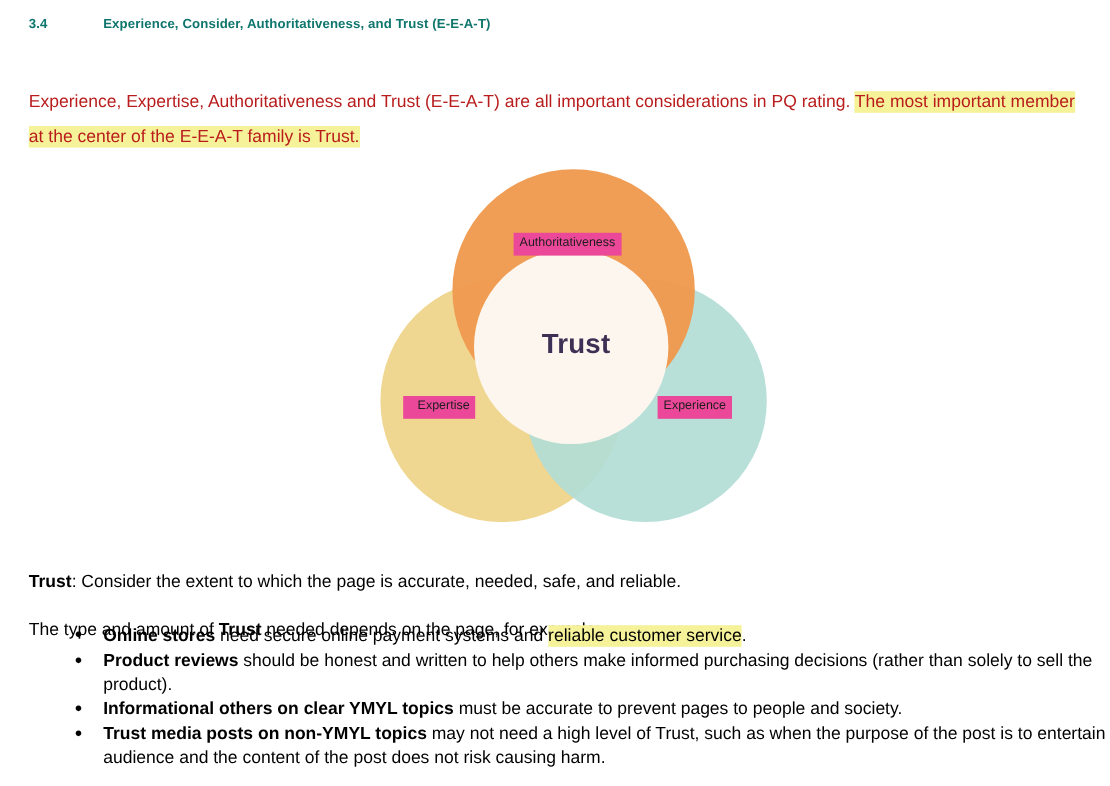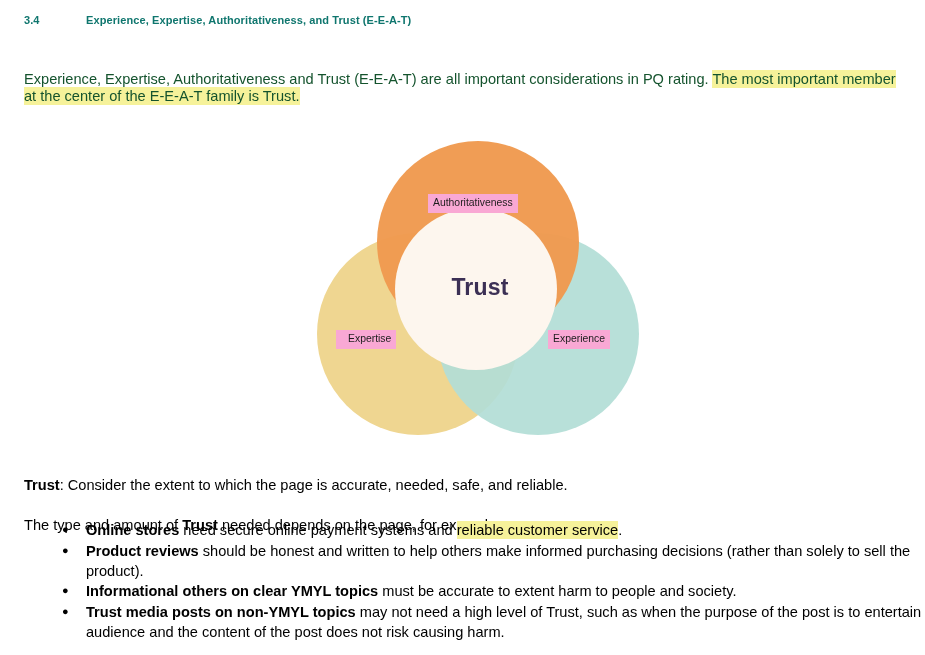--- a/index.html
+++ b/index.html
@@ -34,22 +34,22 @@
     flex: 0 0 62px;
   }
 
   
   .intro-para {
     position: absolute;
     left: 24px;
     top: 56px;
     width: 880px;
     font-size: 14.6px;
-    line-height: 17px;
-    color: #14532d;
+    line-height: 29px;
+    color: #b91c1c;
   }
   .hl {
     background: #f6f29a;
     padding: 1px 0;
     box-decoration-break: clone;
     -webkit-box-decoration-break: clone;
   }
 
   
   .venn-wrap {
@@ -59,21 +59,21 @@
     width: 360px;
     height: 310px;
   }
   .venn-svg {
     display: block;
     width: 360px;
     height: 310px;
   }
   .venn-label {
     position: absolute;
-    background: #f9a8d4;
+    background: #ec4899;
     color: #1d1d1d;
     font-size: 10.4px;
     line-height: 1.2;
     padding: 3px 5px 4px 5px;
     white-space: nowrap;
     font-family: "Liberation Sans", sans-serif;
   }
   .label-auth { left: 128px; top: 62px; }
   .label-expertise { left: 36px; top: 198px; padding-left: 12px; }
   .label-experience { left: 248px; top: 198px; text-align: center; }
@@ -132,21 +132,21 @@
     font-size: 11px;
     color: #000;
   }
   b, strong { font-weight: bold; }
 </style>
 </head>
 <body>
 
 <div class="section-heading">
   <span class="num">3.4</span>
-  <span>Experience, Expertise, Authoritativeness, and Trust (E-E-A-T)</span>
+  <span>Experience, Consider, Authoritativeness, and Trust (E-E-A-T)</span>
 </div>
 
 <p class="intro-para"><span>Experience, Expertise, Authoritativeness and Trust (E-E-A-T) are all important considerations in PQ rating. </span><span class="hl">The most important member at the center of the E-E-A-T family is Trust.</span></p>
 
 <div class="venn-wrap">
   <svg class="venn-svg" viewBox="0 0 360 310">
 
     <circle cx="118" cy="202" r="101" fill="#efd691"></circle>
 
     <circle cx="238" cy="202" r="101" fill="#b3ded6" fill-opacity="0.93"></circle>
@@ -165,16 +165,16 @@
 
 <p class="trust-def"><b>Trust</b><span>: Consider the extent to which the page is accurate, needed, safe, and reliable.</span></p>
 
 <p class="example-intro"><span>The type and amount of </span><b>Trust</b><span> needed depends on the page, for example:</span></p>
 
 <ul class="examples-list">
   <li><b>Online stores</b><span> need secure online payment systems and </span><span class="hl">reliable customer service</span><span>.</span></li>
 
   <li><b>Product reviews</b><span> should be honest and written to help others make informed purchasing decisions (rather than solely to sell the product).</span></li>
 
-  <li><b>Informational others on clear YMYL topics</b><span> must be accurate to extent harm to people and society.</span></li>
+  <li><b>Informational others on clear YMYL topics</b><span> must be accurate to prevent pages to people and society.</span></li>
 
   <li><b>Trust media posts on non-YMYL topics</b><span> may not need a high level of Trust, such as when the purpose of the post is to entertain its audience and the content of the post does not risk causing harm.</span></li>
 </ul>
 
 </body></html>

